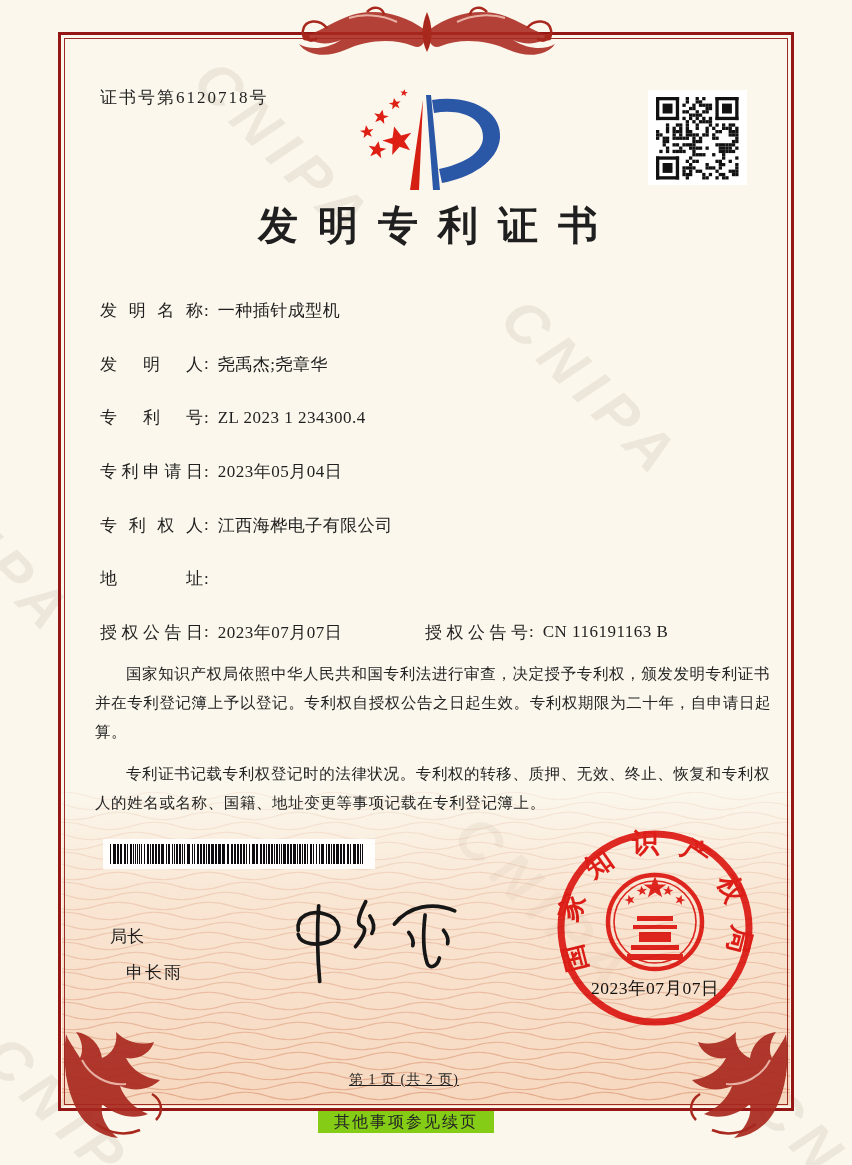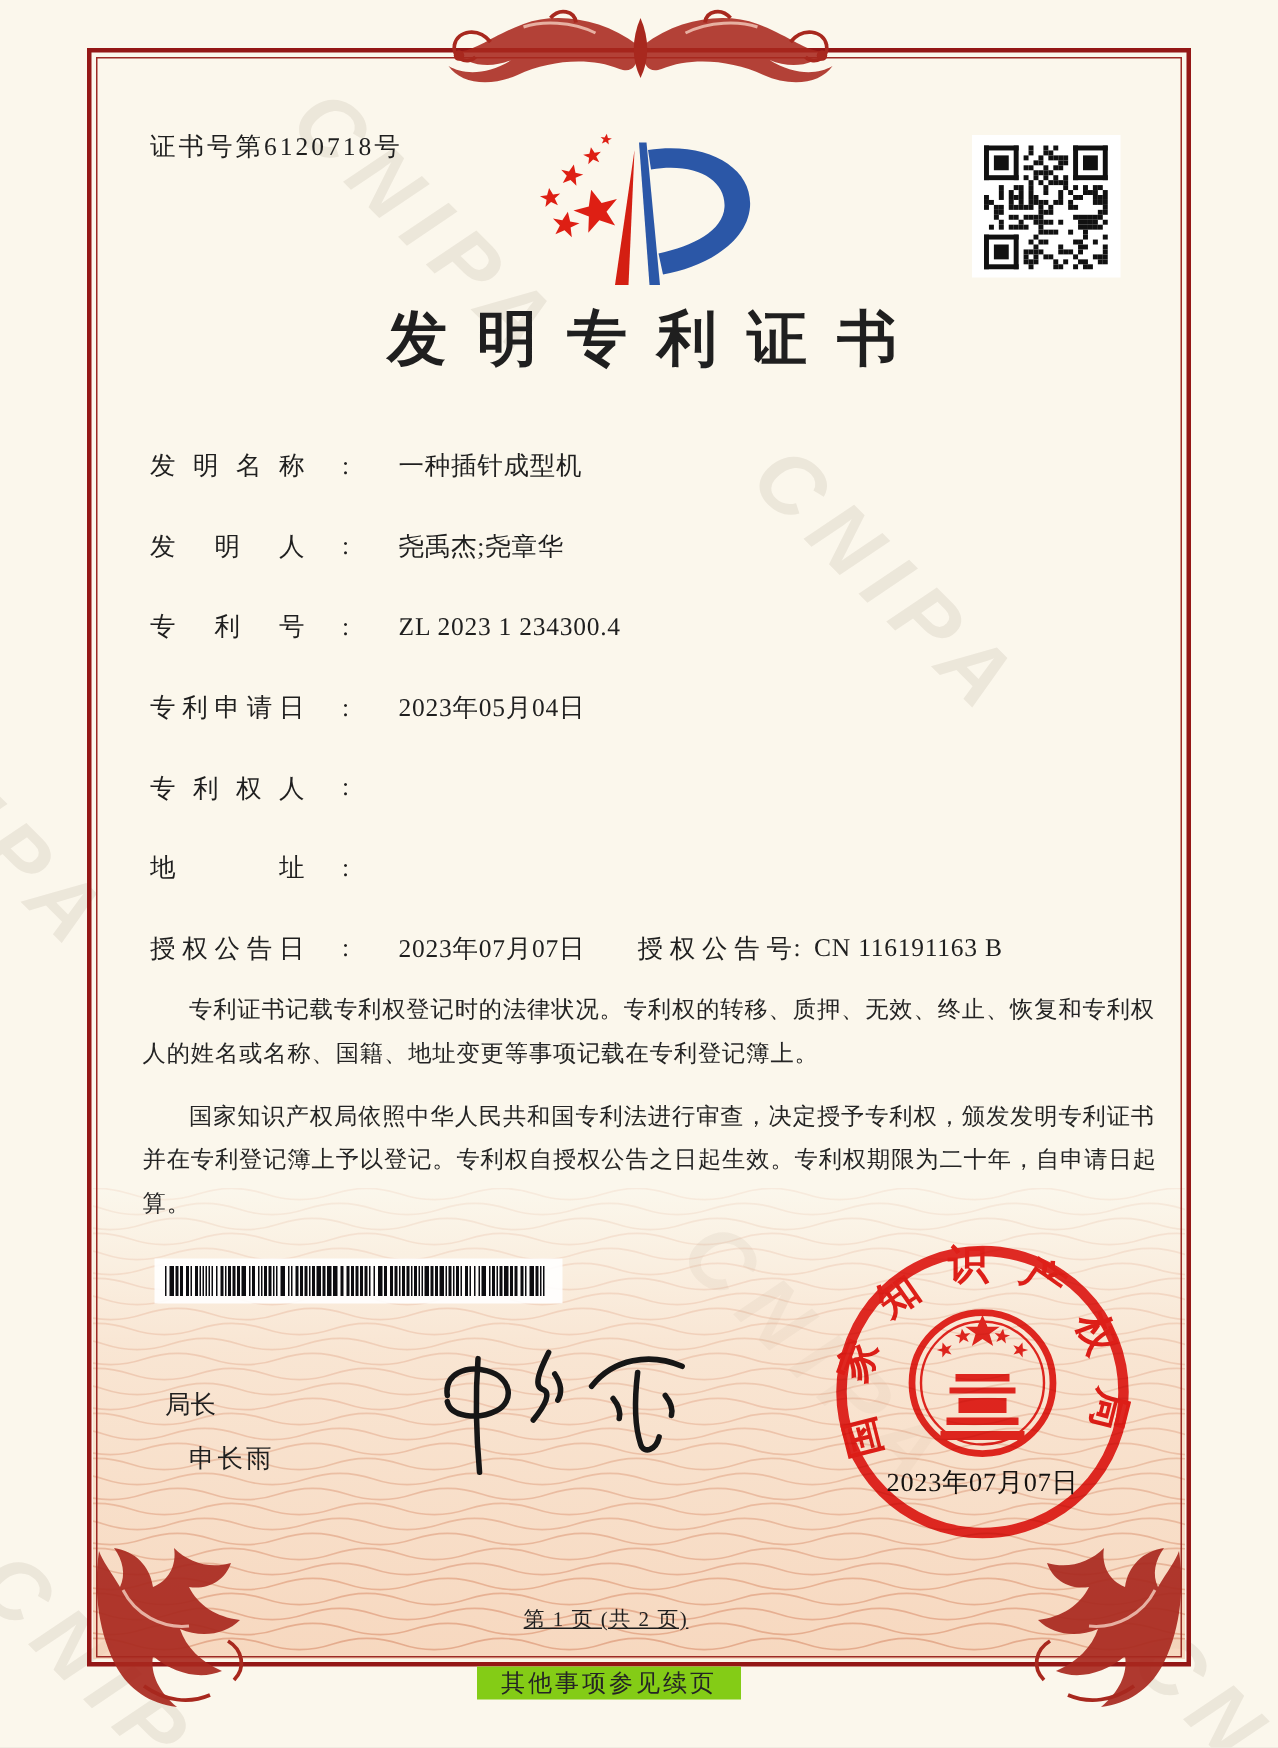--- a/index.html
+++ b/index.html
@@ -22,21 +22,21 @@
   
   .cert-no{position:absolute;left:100px;top:86px;font-size:17px;letter-spacing:2px;}
   .qr-box{position:absolute;left:648px;top:90px;width:99px;height:95px;background:#ffffff;}
   .logo{position:absolute;left:352px;top:86px;}
   .title{
     position:absolute;left:0;right:0;top:198px;text-align:center;
     font-size:40px;font-weight:700;letter-spacing:20px;padding-left:24px;box-sizing:border-box;
   }
   
   .fields{position:absolute;left:100px;right:60px;top:284px;}
-  .field-row{height:53.6px;display:flex;align-items:center;font-size:17px;position:relative;gap:24px;}
+  .field-row{height:53.6px;display:flex;align-items:center;font-size:17px;position:relative;}
   .flabel{display:inline-block;width:103px;text-align:justify;text-align-last:justify;}
   .fcolon{display:inline-block;margin-left:1px;}
   .fvalue{margin-left:9px;letter-spacing:0.5px;}
   .pair2{position:absolute;left:325px;display:flex;align-items:center;justify-content:space-between;}
   
   .paras{position:absolute;left:95px;width:683px;top:659px;font-size:15.5px;line-height:29px;letter-spacing:0.6px;color:#242424;}
   .paras p{margin:0;text-indent:2em;}
   .paras p + p{margin-top:13px;}
   
   .bottom-tint{
@@ -386,40 +386,41 @@
       <span class="fvalue">ZL 2023 1 234300.4</span>
     </div>
     <div class="field-row">
       <span class="flabel">专利申请日</span>
         <span class="fcolon">:</span>
       <span class="fvalue">2023年05月04日</span>
     </div>
     <div class="field-row">
       <span class="flabel">专利权人</span>
         <span class="fcolon">:</span>
+      <span class="fvalue">江西海桦电子有限公司</span>
     </div>
     <div class="field-row">
       <span class="flabel">地址</span>
         <span class="fcolon">:</span>
     </div>
     <div class="field-row">
       <span class="flabel">授权公告日</span>
         <span class="fcolon">:</span>
       <span class="fvalue">2023年07月07日</span>
       <span class="pair2">
         <span class="flabel">授权公告号</span>
           <span class="fcolon">:</span>
         <span class="fvalue">CN 116191163 B</span>
       </span>
     </div>
   </div>
 
   <div class="paras">
+    <p>国家知识产权局依照中华人民共和国专利法进行审查，决定授予专利权，颁发发明专利证书并在专利登记簿上予以登记。专利权自授权公告之日起生效。专利权期限为二十年，自申请日起算。</p>
     <p>专利证书记载专利权登记时的法律状况。专利权的转移、质押、无效、终止、恢复和专利权人的姓名或名称、国籍、地址变更等事项记载在专利登记簿上。</p>
-    <p>国家知识产权局依照中华人民共和国专利法进行审查，决定授予专利权，颁发发明专利证书并在专利登记簿上予以登记。专利权自授权公告之日起生效。专利权期限为二十年，自申请日起算。</p>
   </div>
 
   <div class="barcode-box"></div>
   <svg class="barcode" id="barcode" width="258" height="20">
       <rect x="0" y="0" width="1" height="20" fill="#0c0c10"></rect>
       <rect x="3" y="0" width="3" height="20" fill="#0c0c10"></rect>
       <rect x="7" y="0" width="2" height="20" fill="#0c0c10"></rect>
       <rect x="10" y="0" width="2" height="20" fill="#0c0c10"></rect>
       <rect x="14" y="0" width="2" height="20" fill="#0c0c10"></rect>
       <rect x="17" y="0" width="1" height="20" fill="#0c0c10"></rect>

